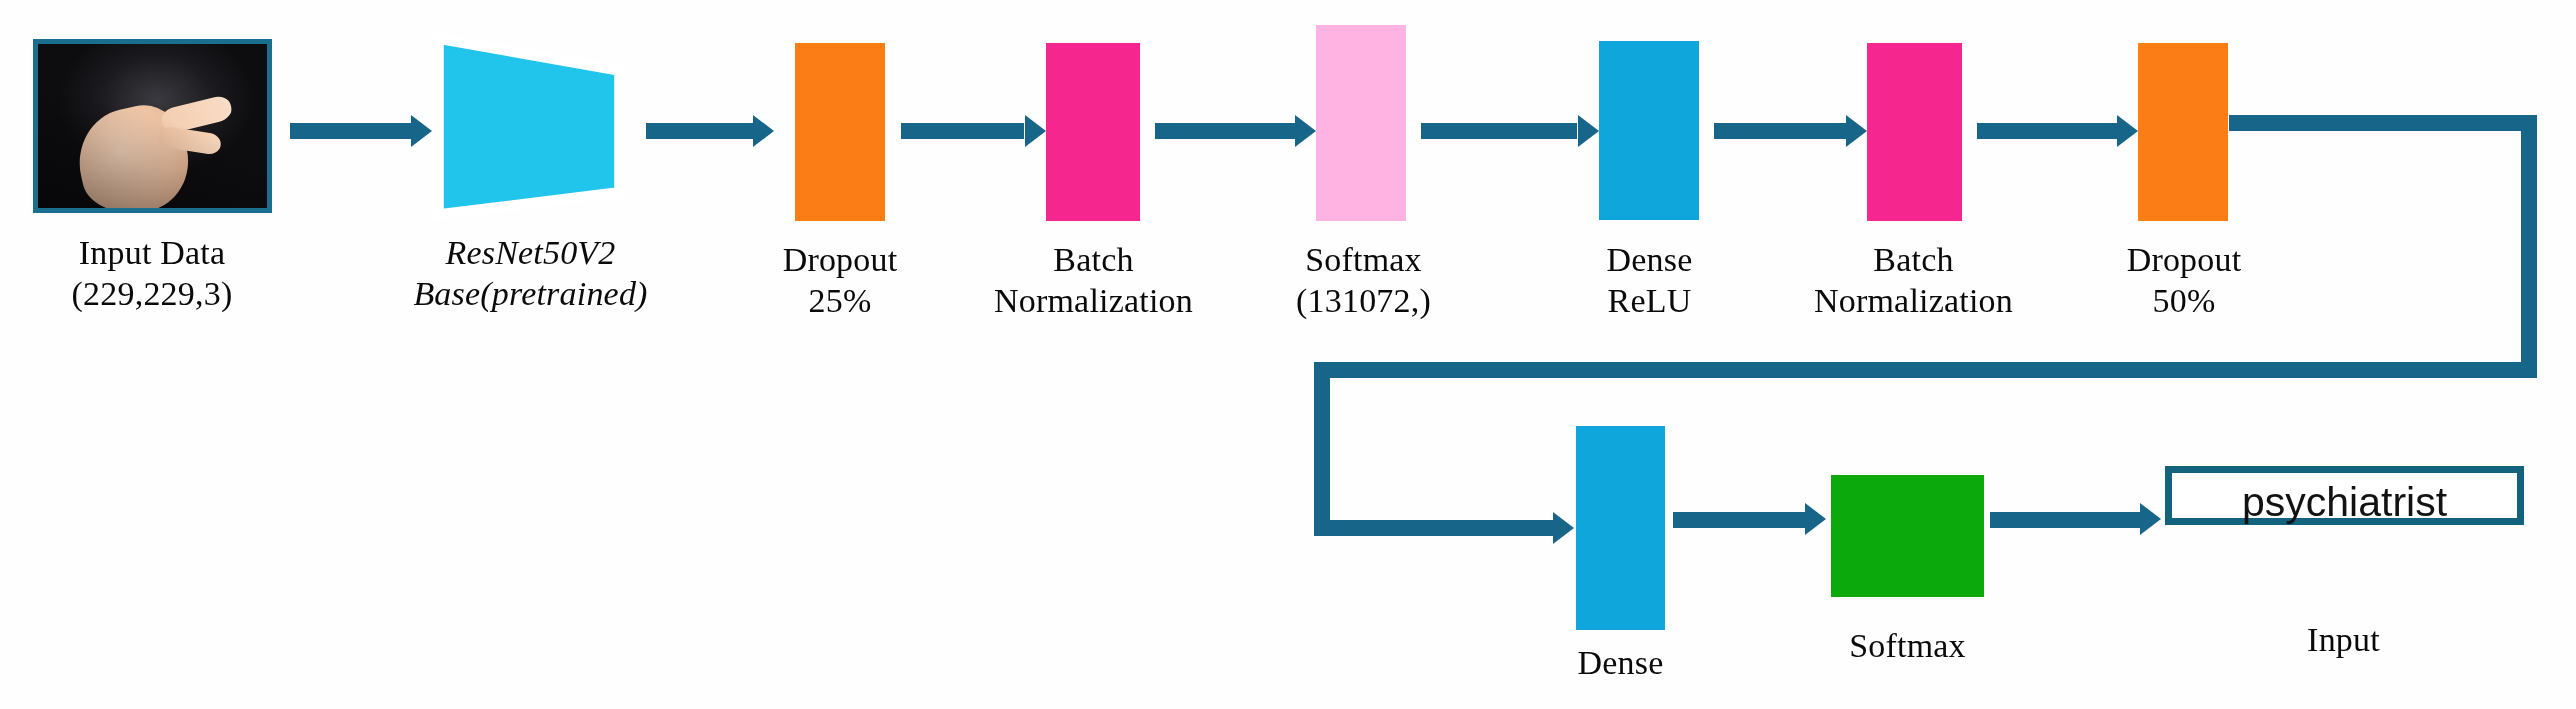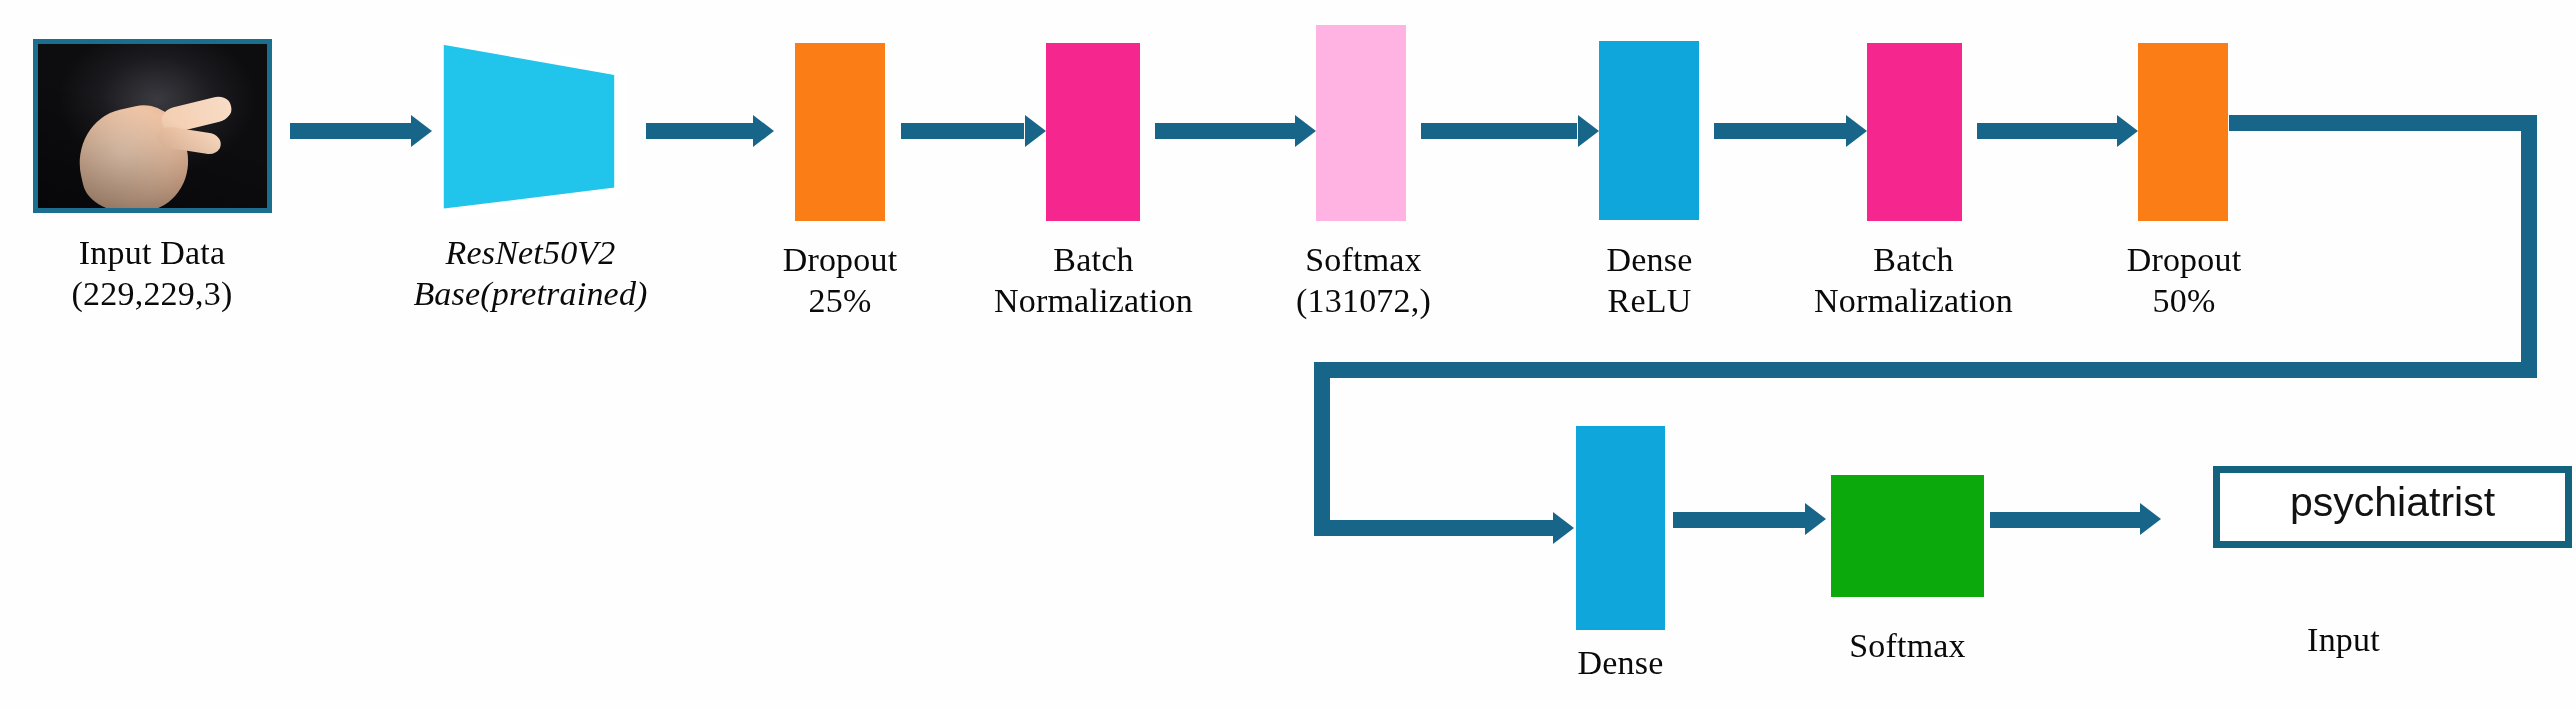--- a/index.html
+++ b/index.html
@@ -116,21 +116,21 @@
   <div class="elbow-seg" style="left:1314px;top:362px;width:16.4px;height:174px;"></div>
   <div class="elbow-seg" style="left:1314px;top:520px;width:239px;height:16.4px;"></div>
   <div class="arrow-head" style="left:1553px;top:512px;"></div>
 
   <div class="blk" style="left:1576px;top:426px;width:89px;height:204px;background:#0FA6DC;"></div>
   <div class="lbl" style="left:1530px;top:642px;width:181px;">Dense</div>
 
   <div class="blk" style="left:1831px;top:475px;width:153px;height:122px;background:#0BA90B;"></div>
   <div class="lbl" style="left:1809px;top:625px;width:197px;">Softmax</div>
 
-  <div id="out-box" style="left:2165px;top:466px;width:359px;height:82px;margin-left:48px;">
+  <div id="out-box" style="left:2165px;top:466px;width:359px;height:59px;">
     <span style="font-size:41px;line-height:59px;">psychiatrist</span>
   </div>
   <div class="lbl" style="left:2212px;top:619px;width:263px;">Input</div>
 
   <div class="arrow-h" style="left:1673px;top:512px;width:132px;"></div>
   <div class="arrow-head" style="left:1805px;top:503px;"></div>
 
   <div class="arrow-h" style="left:1990px;top:512px;width:150px;"></div>
   <div class="arrow-head" style="left:2140px;top:503px;"></div>
 

